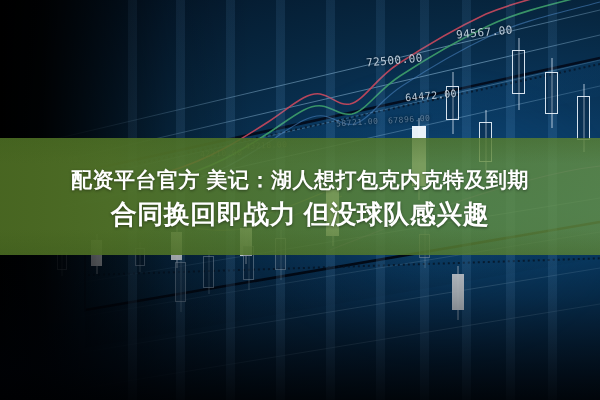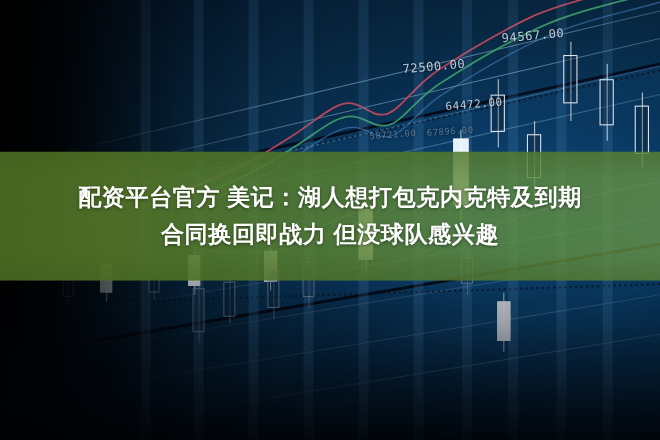--- a/index.html
+++ b/index.html
@@ -93,21 +93,21 @@
   .headline .line{
     color:#ffffff;
     font-weight:bold;
     font-size:21px;
     line-height:28px;
     letter-spacing:0.5px;
     text-shadow:0 1px 3px rgba(0,0,0,0.45);
     white-space:nowrap;
   }
   .headline .line1{font-size:21px;}
-  .headline .line2{font-size:21px;}
+  .headline .line2{font-size:26px;}
 </style>
 </head>
 <body>
 
 <div id="stage">
 
   <div class="bg-base"></div>
   <div class="bg-glow"></div>
 
   <div class="plane">

